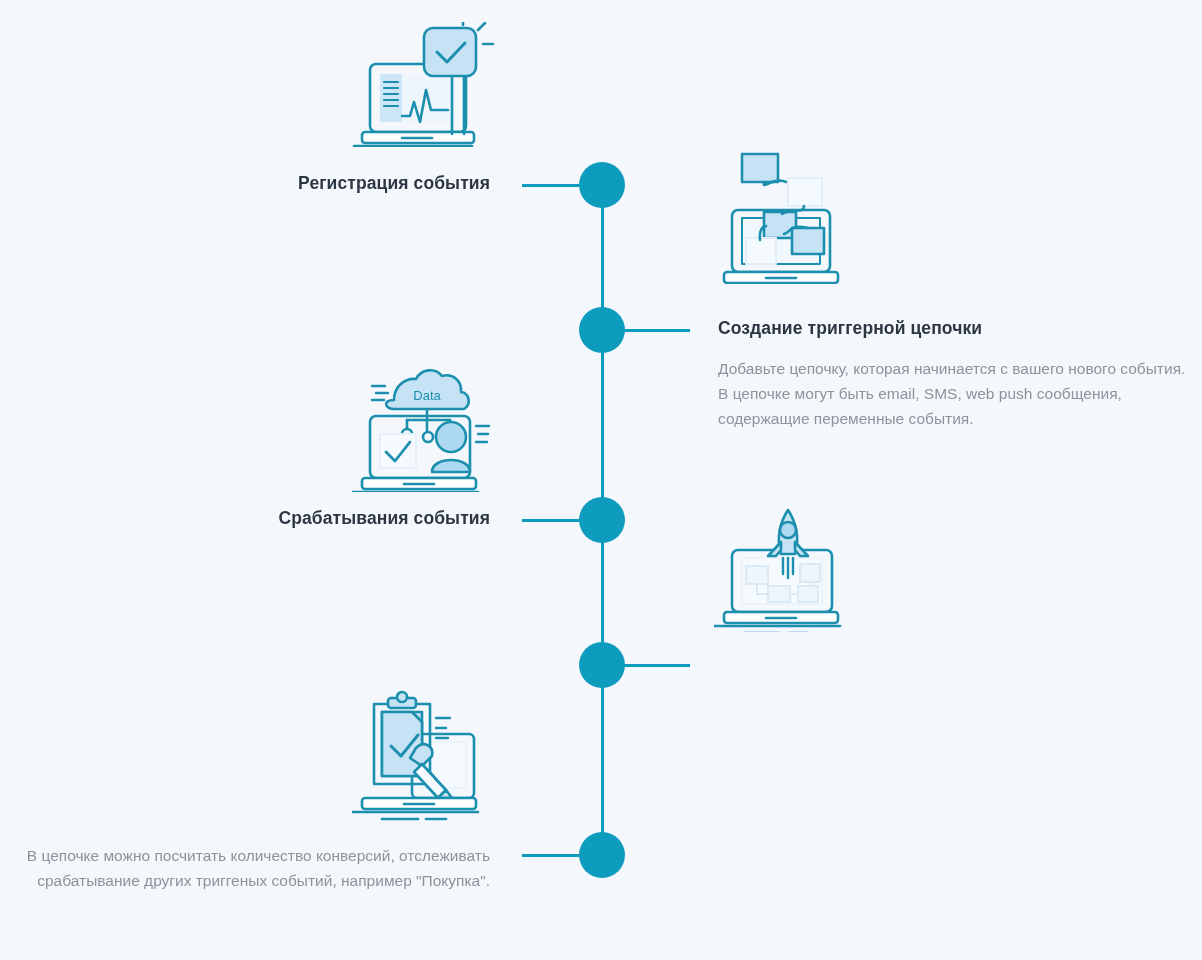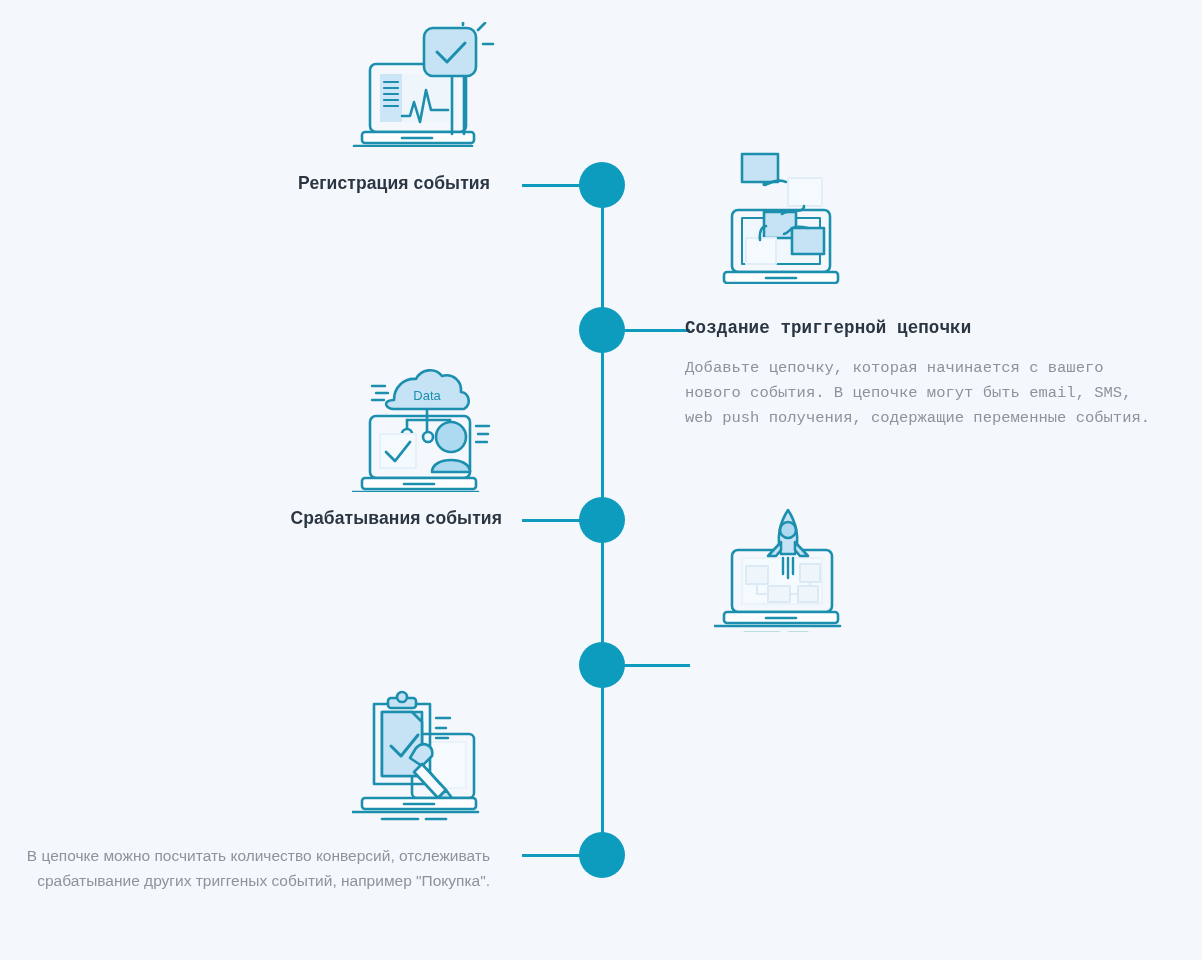--- a/index.html
+++ b/index.html
@@ -42,21 +42,21 @@
     height: 3px;
     background: #0e9cbe;
     margin-top: -1.5px;
   }
   .connector.left  { right: 622px; width: 58px; }
   .connector.right { left: 622px;  width: 68px; }
 
   
   .block { position: absolute; }
   .block.side-left  { left: 0;     width: 505px; text-align: right; padding-right: 15px; }
-  .block.side-right { left: 685px; width: 470px; text-align: left; font-family: Liberation Mono, monospace; }
+  .block.side-right { left: 718px; width: 470px; text-align: left; }
 
   .block h3 {
     font-size: 17.5px;
     font-weight: bold;
     color: #2b3642;
     letter-spacing: 0.1px;
     line-height: 1.2;
     margin-bottom: 17px;
   }
   .block p {
@@ -231,24 +231,24 @@
   <div class="connector left" style="top:520px;"></div>
   <div class="connector right" style="top:665px;"></div>
   <div class="connector left" style="top:855px;"></div>
 
   <div class="block side-left" style="top:173px;">
     <h3>Регистрация события</h3>
   </div>
 
   <div class="block side-right" style="top:318px;">
     <h3>Создание триггерной цепочки</h3>
-    <p>Добавьте цепочку, которая начинается с вашего нового события. В цепочке могут быть email, SMS, web push получения, содержащие переменные события.</p>
-  </div>
-
-  <div class="block side-left" style="top:508px;margin-left:12px;">
+    <p>Добавьте цепочку, которая начинается с вашего нового события. В цепочке могут быть email, SMS, web push сообщения, содержащие переменные события.</p>
+  </div>
+
+  <div class="block side-left" style="top:508px;">
     <h3>Срабатывания события</h3>
   </div>
 
 
   <div class="block side-left" style="top:843px;">
     <p>В цепочке можно посчитать количество конверсий, отслеживать срабатывание других триггеных событий, например "Покупка".</p>
   </div>
 
 </div>
 

